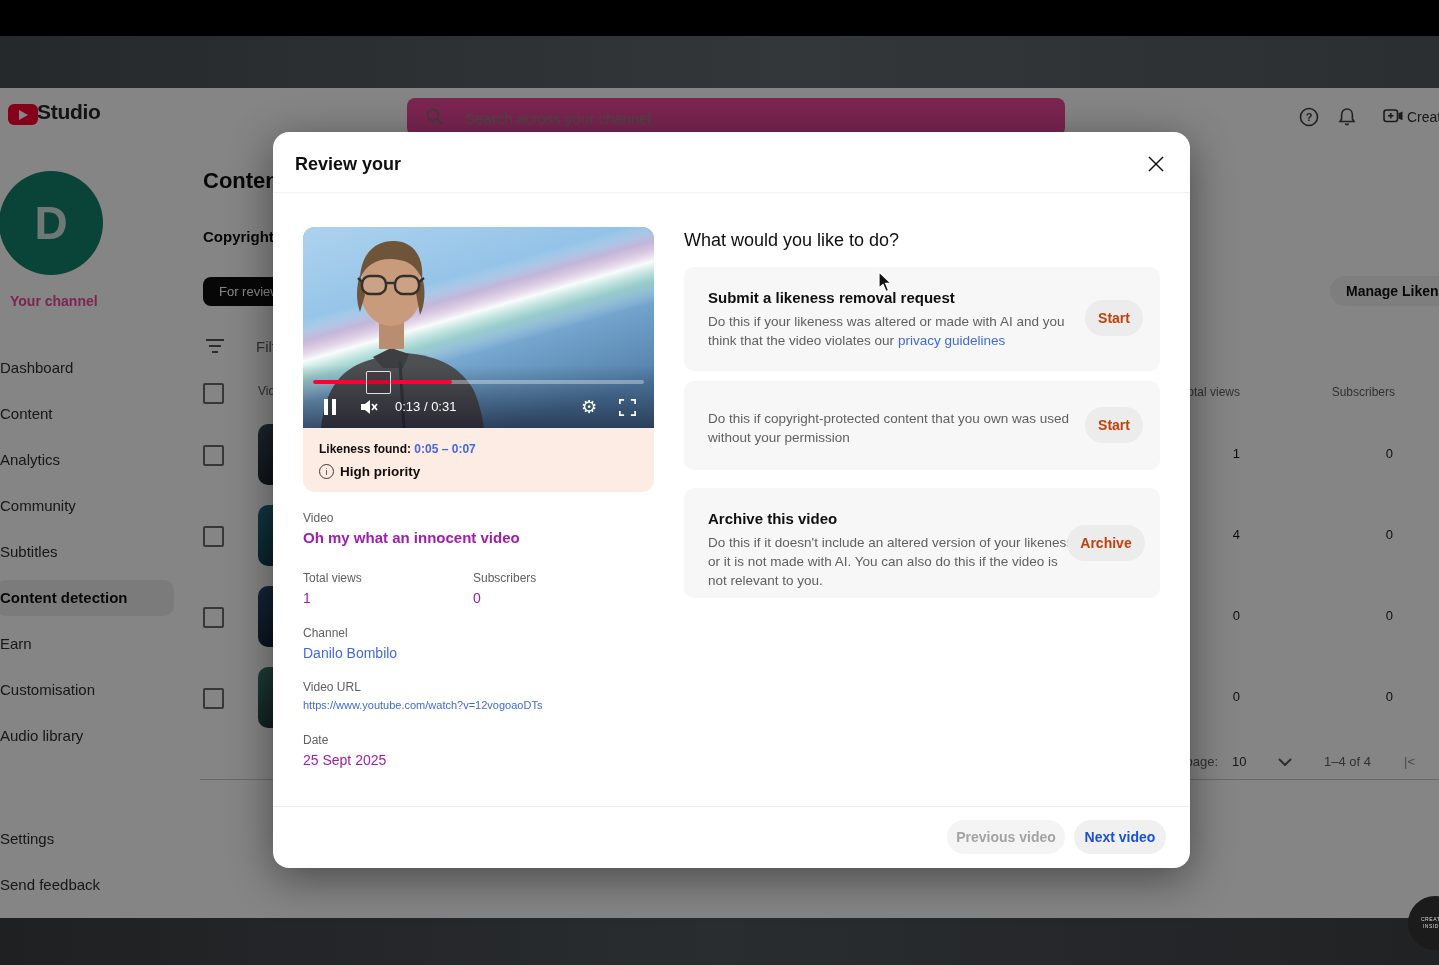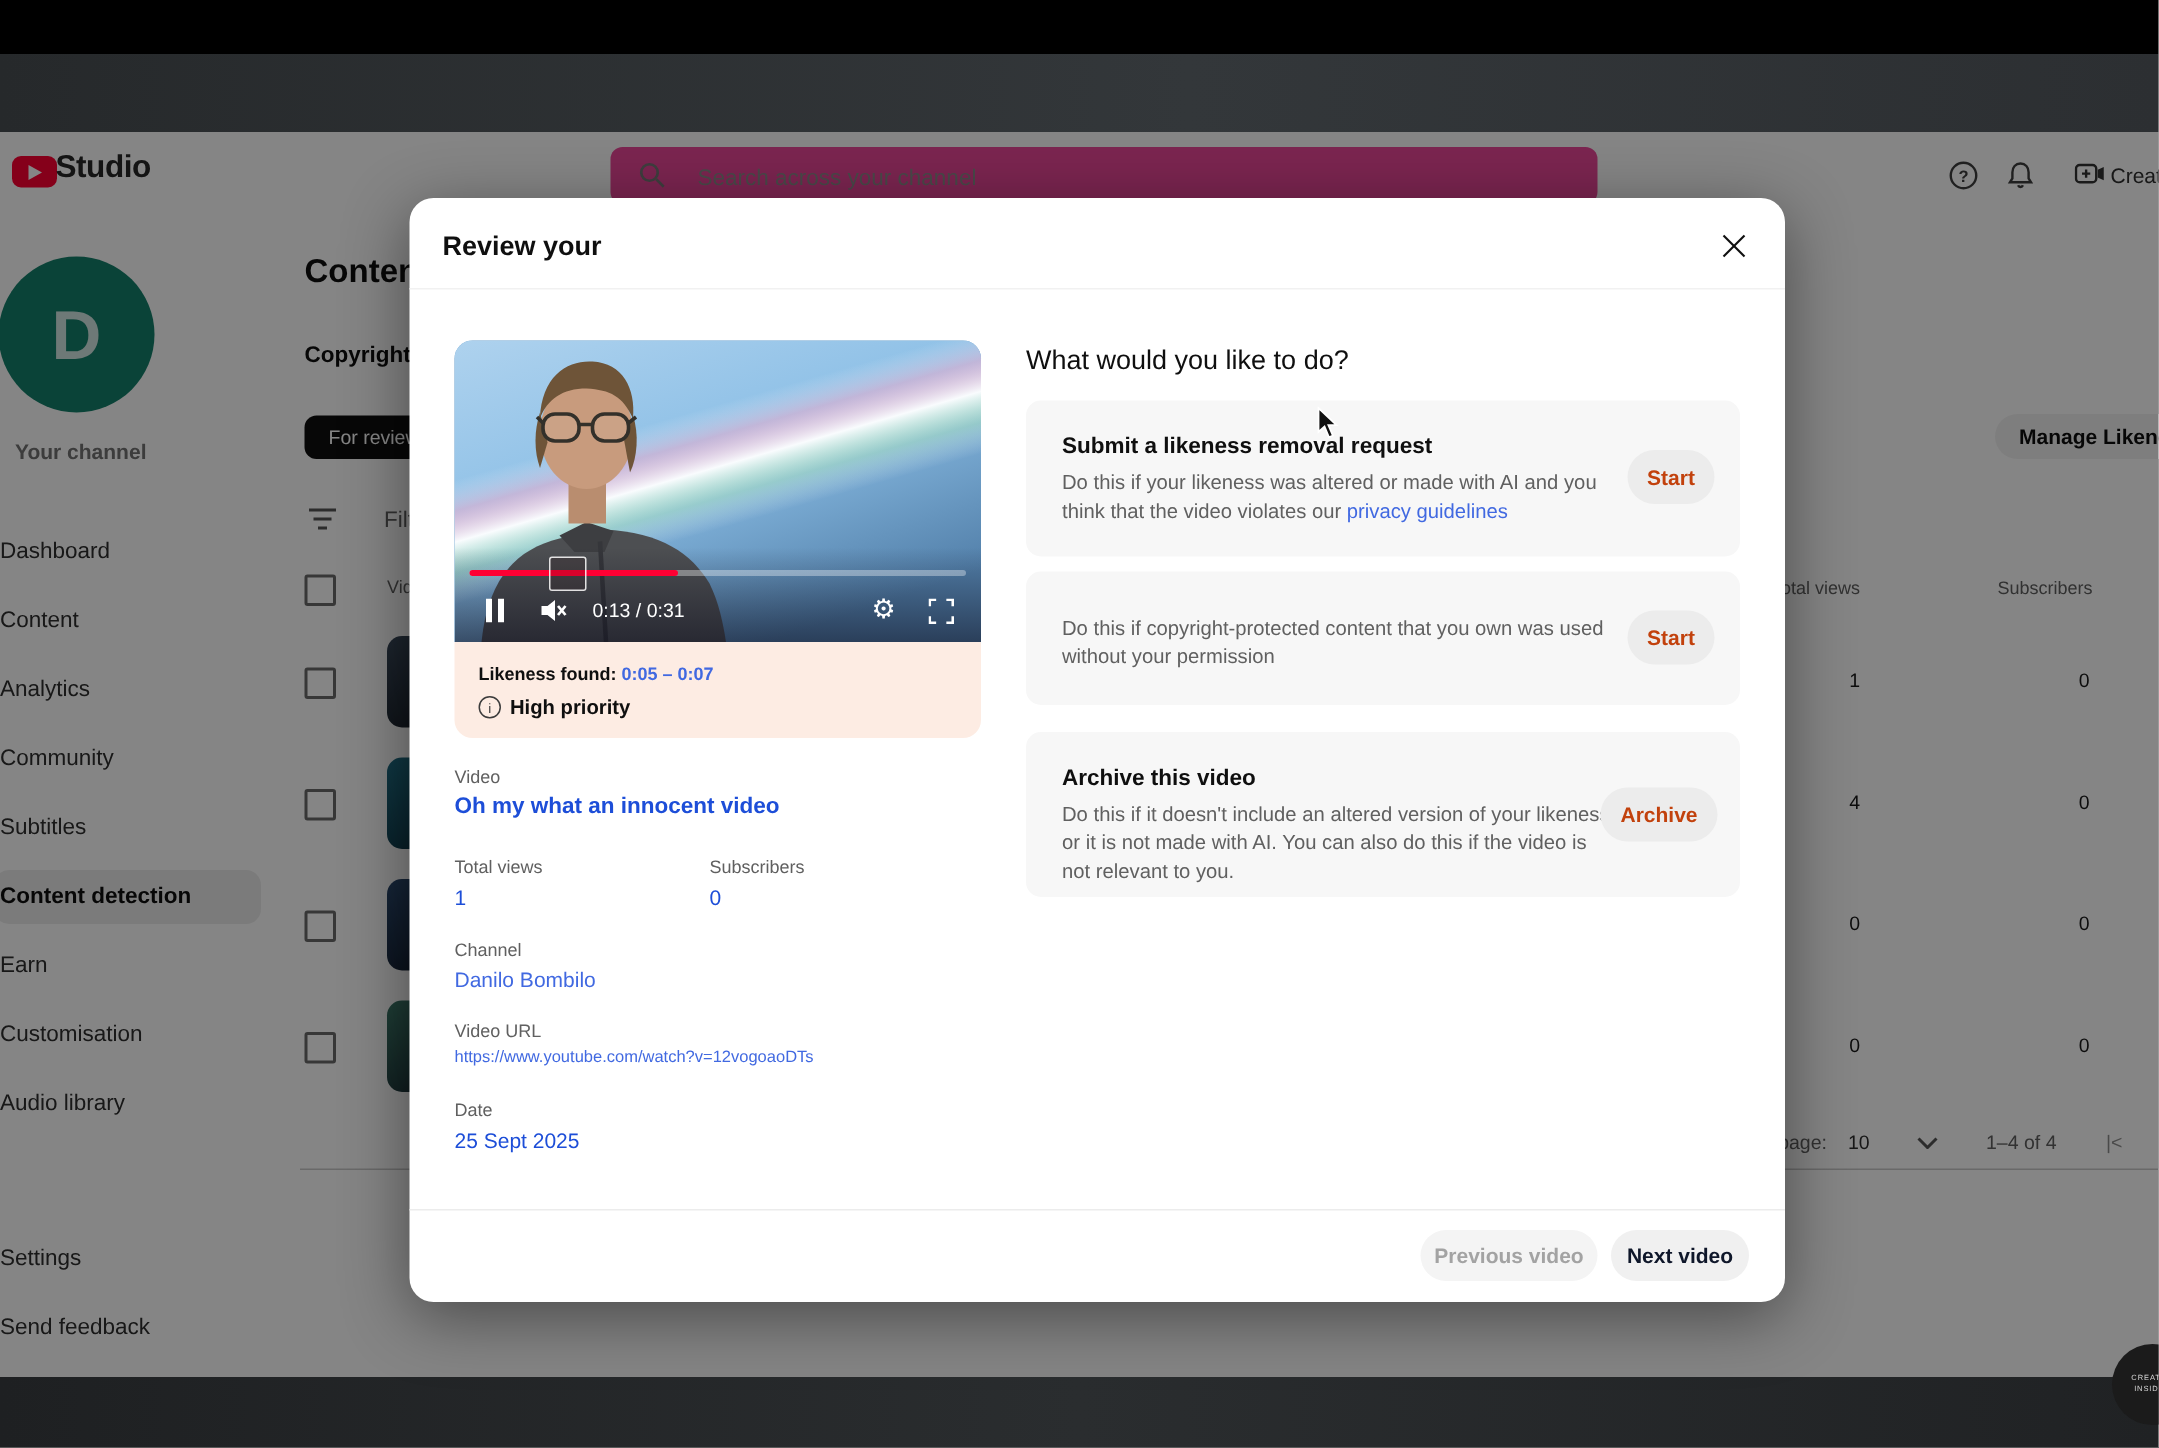--- a/index.html
+++ b/index.html
@@ -17,21 +17,21 @@
   .yt-play{left:8px;top:16px;width:30px;height:21px;background:#ff0033;border-radius:6px;}
   .yt-play:after{content:"";position:absolute;left:11px;top:5.5px;border-left:9px solid #fff;border-top:5px solid transparent;border-bottom:5px solid transparent;}
   .studio-word{left:37px;top:12px;font-size:21px;font-weight:bold;color:#282828;letter-spacing:-0.3px;}
   .searchbar{left:407px;top:10px;width:658px;height:38px;background:#ec4899;border-radius:8px;}
   .searchbar input{position:absolute;left:56px;top:0;width:560px;height:38px;border:0;background:transparent;outline:none;font-size:15px;color:#333;font-family:inherit;}
   .searchbar input::placeholder{color:#8c8c8c;opacity:1;}
   .hdr-ic{top:18px;width:22px;height:22px;}
   .create-txt{left:1407px;top:21px;font-size:14px;color:#2f2f2f;white-space:nowrap;}
   
   .avatar{left:-1px;top:83px;width:104px;height:104px;border-radius:50%;background:#15806b;display:flex;align-items:center;justify-content:center;color:rgba(255,255,255,0.82);font-size:46px;font-weight:bold;}
-  .your-channel{left:10px;top:205px;font-size:14px;font-weight:bold;color:#737373;}
+  .your-channel{left:10px;top:205px;font-size:14px;font-weight:bold;color:#ec4899;}
   .side-item{left:-4px;width:174px;height:36px;line-height:36px;font-size:15px;color:#2e2e2e;white-space:nowrap;padding-left:4px;}
   .side-item.sel{background:#ececec;border-radius:10px;font-weight:bold;color:#0f0f0f;}
   
   .page-title{left:203px;top:80px;font-size:22px;font-weight:bold;color:#0f0f0f;white-space:nowrap;}
   .tab{left:203px;top:140px;font-size:15px;font-weight:bold;color:#0f0f0f;}
   .chip-dark{left:203px;top:189px;height:29px;line-height:29px;padding:0 16px;background:#0f0f0f;color:#fff;font-size:13px;border-radius:8px;white-space:nowrap;}
   .manage-btn{left:1330px;top:188px;height:30px;line-height:30px;padding:0 16px;background:#f2f2f2;color:#0f0f0f;font-size:14px;font-weight:bold;border-radius:16px;white-space:nowrap;}
   .col-hdr{font-size:12px;color:#606060;white-space:nowrap;}
   .cbx{width:17px;height:17px;border:2px solid #6a6a6a;border-radius:2px;background:transparent;}
   .thumb{left:258px;width:42px;height:61px;border-radius:10px;}
@@ -47,21 +47,21 @@
   .seg-marker{left:53px;top:-9px;width:23px;height:21px;border:1.5px solid rgba(255,255,255,0.85);background:rgba(40,10,10,0.18);border-radius:2px;}
   .ctrl-row{left:0px;top:166px;width:351px;height:30px;color:#fff;}
   .time-txt{left:92px;top:6px;font-size:13px;color:#fff;white-space:nowrap;}
   .gear{left:278px;top:3px;font-size:18px;color:#fff;font-family:"DejaVu Sans",sans-serif;}
   .likeness{left:30px;top:296px;width:351px;height:64px;background:#fdece3;border-radius:0 0 12px 12px;box-sizing:border-box;padding:14px 16px 0 16px;}
   .lk-line1{font-size:12px;color:#0f0f0f;font-weight:bold;}
   .lk-range{color:#4169e1;font-weight:bold;}
   .lk-line2{margin-top:8px;font-size:13.5px;color:#0f0f0f;font-weight:bold;display:flex;align-items:center;gap:6px;}
   .info-ic{width:13px;height:13px;border:1.2px solid #3c3c3c;border-radius:50%;display:inline-flex;align-items:center;justify-content:center;font-size:9px;font-weight:normal;color:#3c3c3c;}
   .lbl12{font-size:12px;color:#606060;white-space:nowrap;}
-  .val14{font-size:14px;color:#1d4ed8;white-space:nowrap;}
+  .val14{font-size:14px;color:#a21caf;white-space:nowrap;}
   .link{color:#4169e1;text-decoration:none;white-space:nowrap;}
   .q-hdr{left:411px;top:98px;font-size:18px;font-weight:500;color:#0f0f0f;white-space:nowrap;}
   .card{left:411px;width:476px;background:#f7f7f7;border-radius:10px;box-sizing:border-box;padding:22px 24px;}
   .card h4{margin:0;font-size:15px;font-weight:bold;color:#0f0f0f;}
   .card .desc{margin-top:6px;width:372px;font-size:13.5px;line-height:19px;color:#606060;}
   .pill{position:absolute;display:flex;align-items:center;justify-content:center;border-radius:18px;background:#ececec;font-size:14px;font-weight:bold;color:#c2410c;cursor:pointer;}
   .m-ftr-line{left:0;top:674px;width:917px;height:1px;background:#ececec;}
   .ftr-btn{top:688px;height:34px;border-radius:17px;display:flex;align-items:center;justify-content:center;font-size:14px;font-weight:bold;}
   .watermark{left:1408px;top:896px;width:54px;height:54px;border-radius:50%;background:#1b1b1b;z-index:400;display:flex;flex-direction:column;align-items:center;justify-content:center;color:#d8d8d8;font-size:5px;letter-spacing:0.6px;line-height:7px;}
   svg{display:block;}
@@ -304,21 +304,21 @@
     </div>
 
     <div class="abs card" style="top:356px;height:110px;">
       <h4>Archive this video</h4>
       <div class="desc"><span>Do this if it doesn't include an altered version of your likeness or it is not made with AI. You can also do this if the video is not relevant to you.</span></div>
       <div class="pill" style="left:383px;top:37px;width:78px;height:36px;">Archive</div>
     </div>
 
     <div class="abs m-ftr-line"></div>
     <div class="abs ftr-btn" style="left:674px;width:118px;background:#f4f4f4;color:#a3a3a3;">Previous video</div>
-    <div class="abs ftr-btn" style="left:801px;width:92px;background:#f0f0f0;color:#0f172a;cursor:pointer;">Next video</div>
+    <div class="abs ftr-btn" style="left:801px;width:92px;background:#f0f0f0;color:#1d4ed8;cursor:pointer;">Next video</div>
   </div>
 
   <span class="abs" style="left:878px;top:271px;z-index:300;">
     <svg width="15" height="22" viewBox="0 0 15 22">
         <path d="M1,1 L1,17 L5,13.4 L8,20.5 L10.6,19.4 L7.6,12.4 L13,12.4 Z" fill="#111" stroke="#fff" stroke-width="1.2"></path>
       </svg>
   </span>
 
   <div class="abs watermark">
     <span>CREATOR</span>

